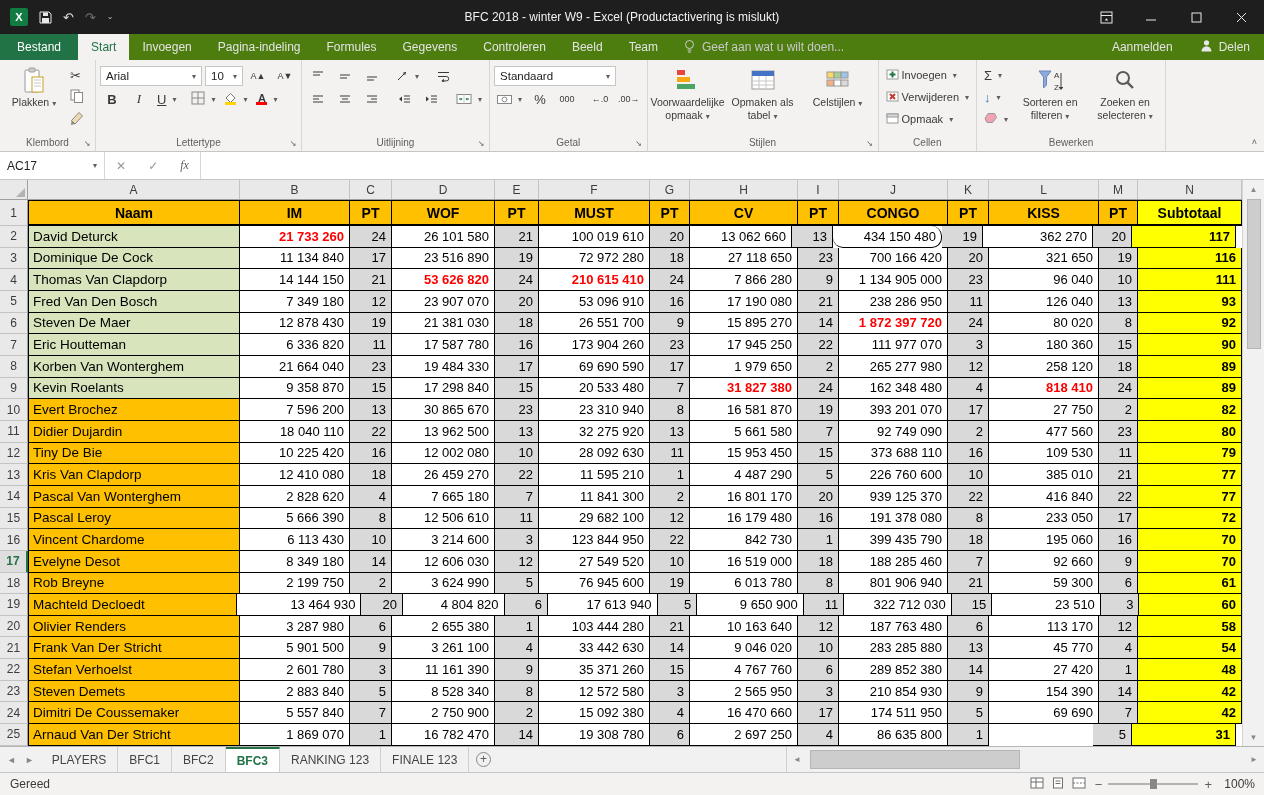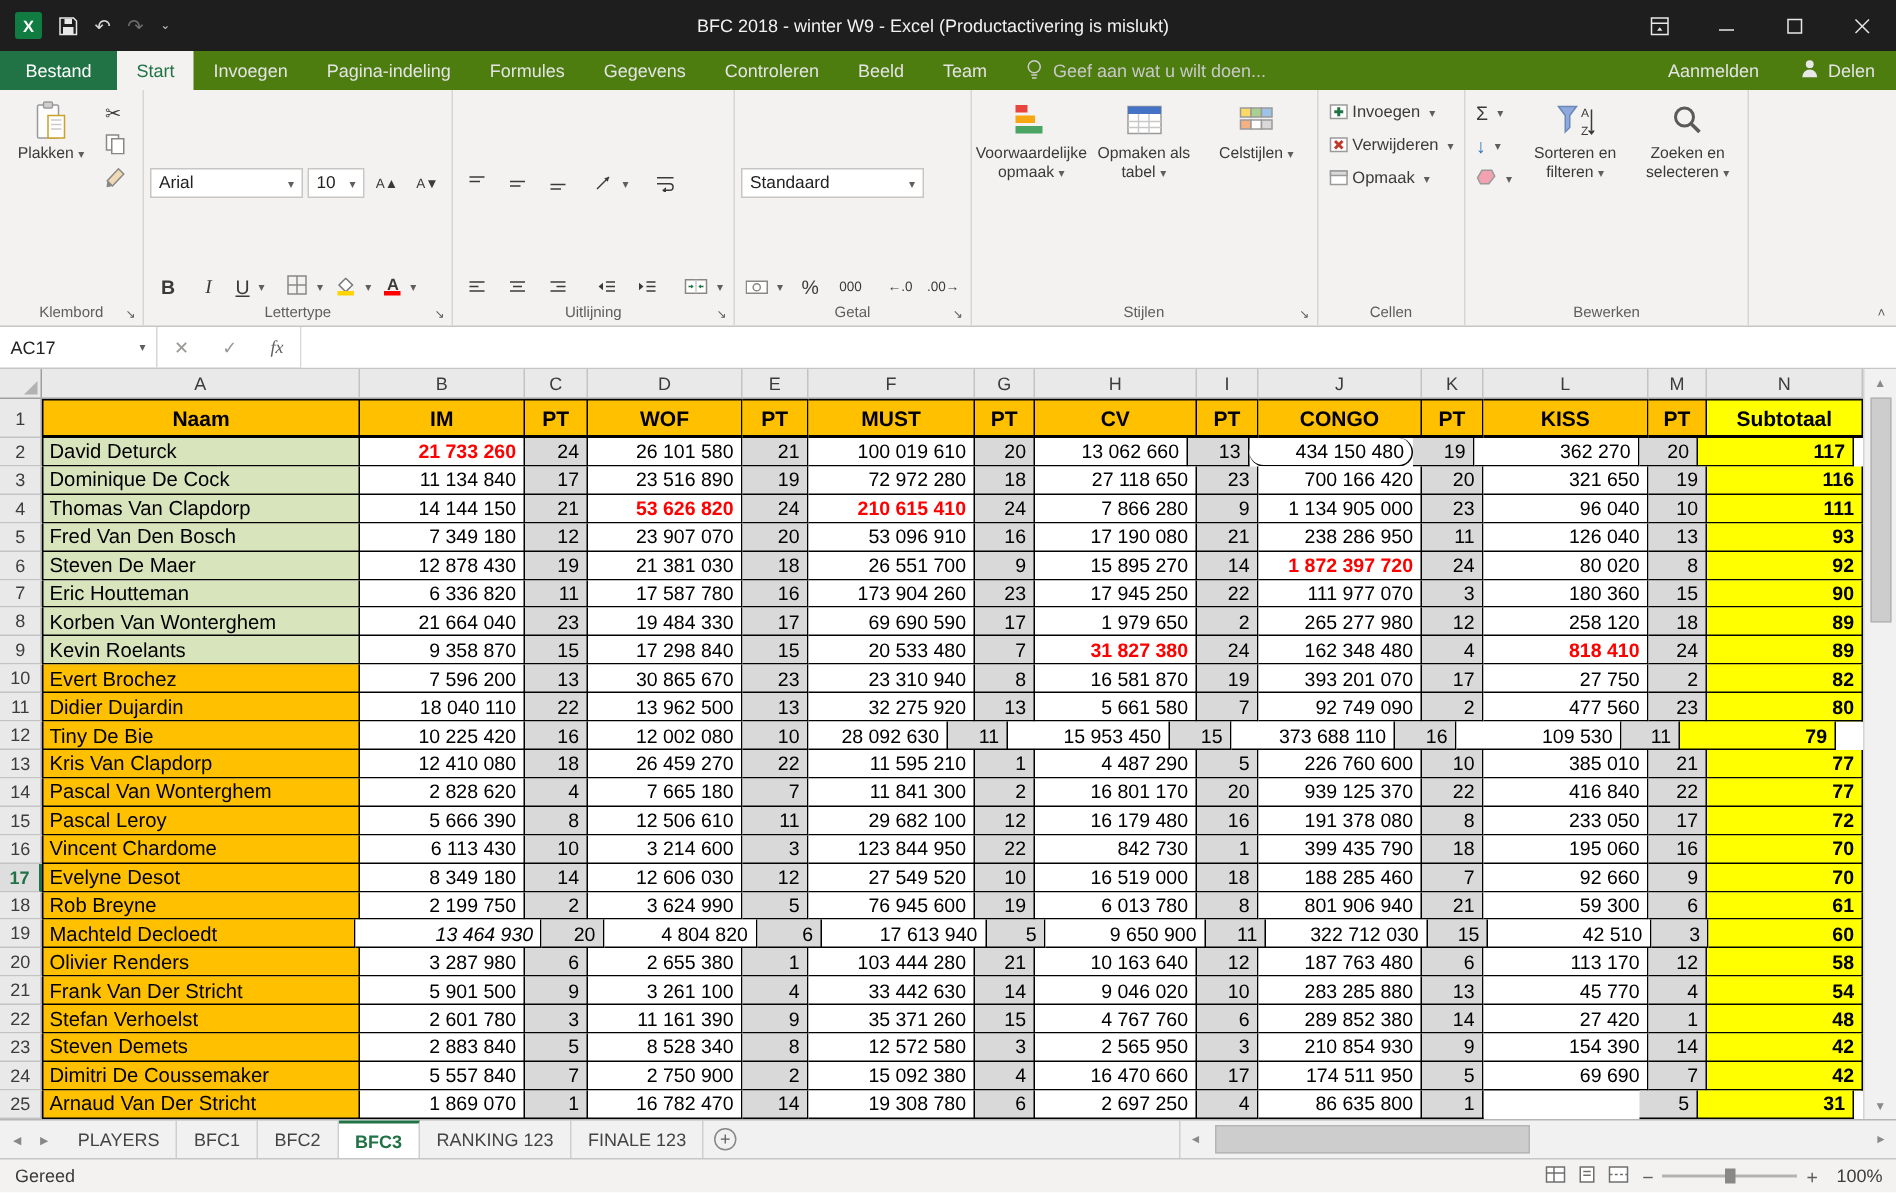--- a/index.html
+++ b/index.html
@@ -34,21 +34,21 @@
   .glabel { height:16px; font-size:10px; color:#605e5c; text-align:center; line-height:15px; position:relative; padding:0 11px; white-space:nowrap; }
   .launcher { position:absolute; right:-1px; bottom:2px; font-size:8px; color:#605e5c; width:10px; height:10px; line-height:10px; }
   .bigbtn { width:60px; display:flex; flex-direction:column; align-items:center; padding-top:3px; font-size:10.5px; color:#3b3a39; text-align:center; line-height:1.2; }
   .bigbtn .bicon { height:30px; display:flex; align-items:center; justify-content:center; }
   .bigbtn .blabel { margin-top:1px; }
   .dd::after { content:"▾"; font-size:8px; color:#605e5c; margin-left:3px; }
   .smallstack { display:flex; flex-direction:column; justify-content:flex-start; gap:2px; padding-top:3px; }
   .sbtn { height:20px; min-width:24px; display:flex; align-items:center; justify-content:flex-start; gap:3px; color:#3b3a39; font-size:11px; padding:0 3px; white-space:nowrap; }
   .sbtn.center { justify-content:center; }
   .rows2 { display:flex; flex-direction:column; gap:3px; padding-top:4px; }
-  .hrowr { display:flex; align-items:center; gap:3px;margin-top:46px; }
+  .hrowr { display:flex; align-items:center; gap:3px; }
   .combo { background:#fff; border:1px solid #c8c6c4; height:20px; display:flex; align-items:center; font-size:11.5px; padding:0 5px; color:#222; }
   .combo .cv { flex:1; white-space:nowrap; }
   .combo::after { content:"▾"; font-size:8px; color:#605e5c; margin-left:5px; }
   .fname { width:102px; } .fsize { width:38px; } .fnum { width:122px; }
   .glyph { font-size:13px; color:#3b3a39; }
   .glyphB { font-weight:bold; } .glyphI { font-style:italic; font-family:"Liberation Serif",serif; } .glyphU { text-decoration:underline; }
   .colorbar { width:11px; height:3px; margin-top:-1px; }
   .vstack { display:flex; flex-direction:column; align-items:center; }
   .sep { width:1px; background:#d8d6d4; margin:2px 1px; }
   .collapse { position:absolute; right:7px; bottom:4px; color:#605e5c; font-size:9px; }
@@ -788,21 +788,21 @@
             <div class="cell t-pt" style="width: 39px;">23</div>
             <div class="cell t-sub" style="width: 104px;">80</div>
           </div>
           <div class="srow drow">
             <div class="rownum">12</div>
             <div class="cell name first orange" style="width: 212px;">Tiny De Bie</div>
             <div class="cell t-num" style="width: 110px;">10 225 420</div>
             <div class="cell t-pt" style="width: 42px;">16</div>
             <div class="cell t-num" style="width: 103px;">12 002 080</div>
             <div class="cell t-pt" style="width: 44px;">10</div>
-            <div class="cell t-num" style="width: 93px; padding-left: 42px;">28 092 630</div>
+            <div class="cell t-num" style="width: 111px; padding-left: 42px;">28 092 630</div>
             <div class="cell t-pt" style="width: 40px;">11</div>
             <div class="cell t-num" style="width: 108px;">15 953 450</div>
             <div class="cell t-pt" style="width: 41px;">15</div>
             <div class="cell t-num" style="width: 109px;">373 688 110</div>
             <div class="cell t-pt" style="width: 41px;">16</div>
             <div class="cell t-num" style="width: 110px;">109 530</div>
             <div class="cell t-pt" style="width: 39px;">11</div>
             <div class="cell t-sub" style="width: 104px;">79</div>
           </div>
           <div class="srow drow">
@@ -903,31 +903,31 @@
             <div class="cell t-pt" style="width: 41px;">8</div>
             <div class="cell t-num" style="width: 109px;">801 906 940</div>
             <div class="cell t-pt" style="width: 41px;">21</div>
             <div class="cell t-num" style="width: 110px;">59 300</div>
             <div class="cell t-pt" style="width: 39px;">6</div>
             <div class="cell t-sub" style="width: 104px;">61</div>
           </div>
           <div class="srow drow">
             <div class="rownum">19</div>
             <div class="cell name first orange" style="width: 212px;">Machteld Decloedt</div>
-            <div class="cell t-num" style="width: 126px; font-style: italic;">13 464 930</div>
+            <div class="cell t-num" style="width: 126px;">13 464 930</div>
             <div class="cell t-pt" style="width: 42px;">20</div>
             <div class="cell t-num" style="width: 103px;">4 804 820</div>
             <div class="cell t-pt" style="width: 44px;">6</div>
             <div class="cell t-num" style="width: 111px;">17 613 940</div>
             <div class="cell t-pt" style="width: 40px;">5</div>
             <div class="cell t-num" style="width: 108px;">9 650 900</div>
             <div class="cell t-pt" style="width: 41px;">11</div>
             <div class="cell t-num" style="width: 109px;">322 712 030</div>
             <div class="cell t-pt" style="width: 41px;">15</div>
-            <div class="cell t-num" style="width: 110px;">42 510</div>
+            <div class="cell t-num" style="width: 110px;">23 510</div>
             <div class="cell t-pt" style="width: 39px;">3</div>
             <div class="cell t-sub" style="width: 104px;">60</div>
           </div>
           <div class="srow drow">
             <div class="rownum">20</div>
             <div class="cell name first orange" style="width: 212px;">Olivier Renders</div>
             <div class="cell t-num" style="width: 110px;">3 287 980</div>
             <div class="cell t-pt" style="width: 42px;">6</div>
             <div class="cell t-num" style="width: 103px;">2 655 380</div>
             <div class="cell t-pt" style="width: 44px;">1</div>

